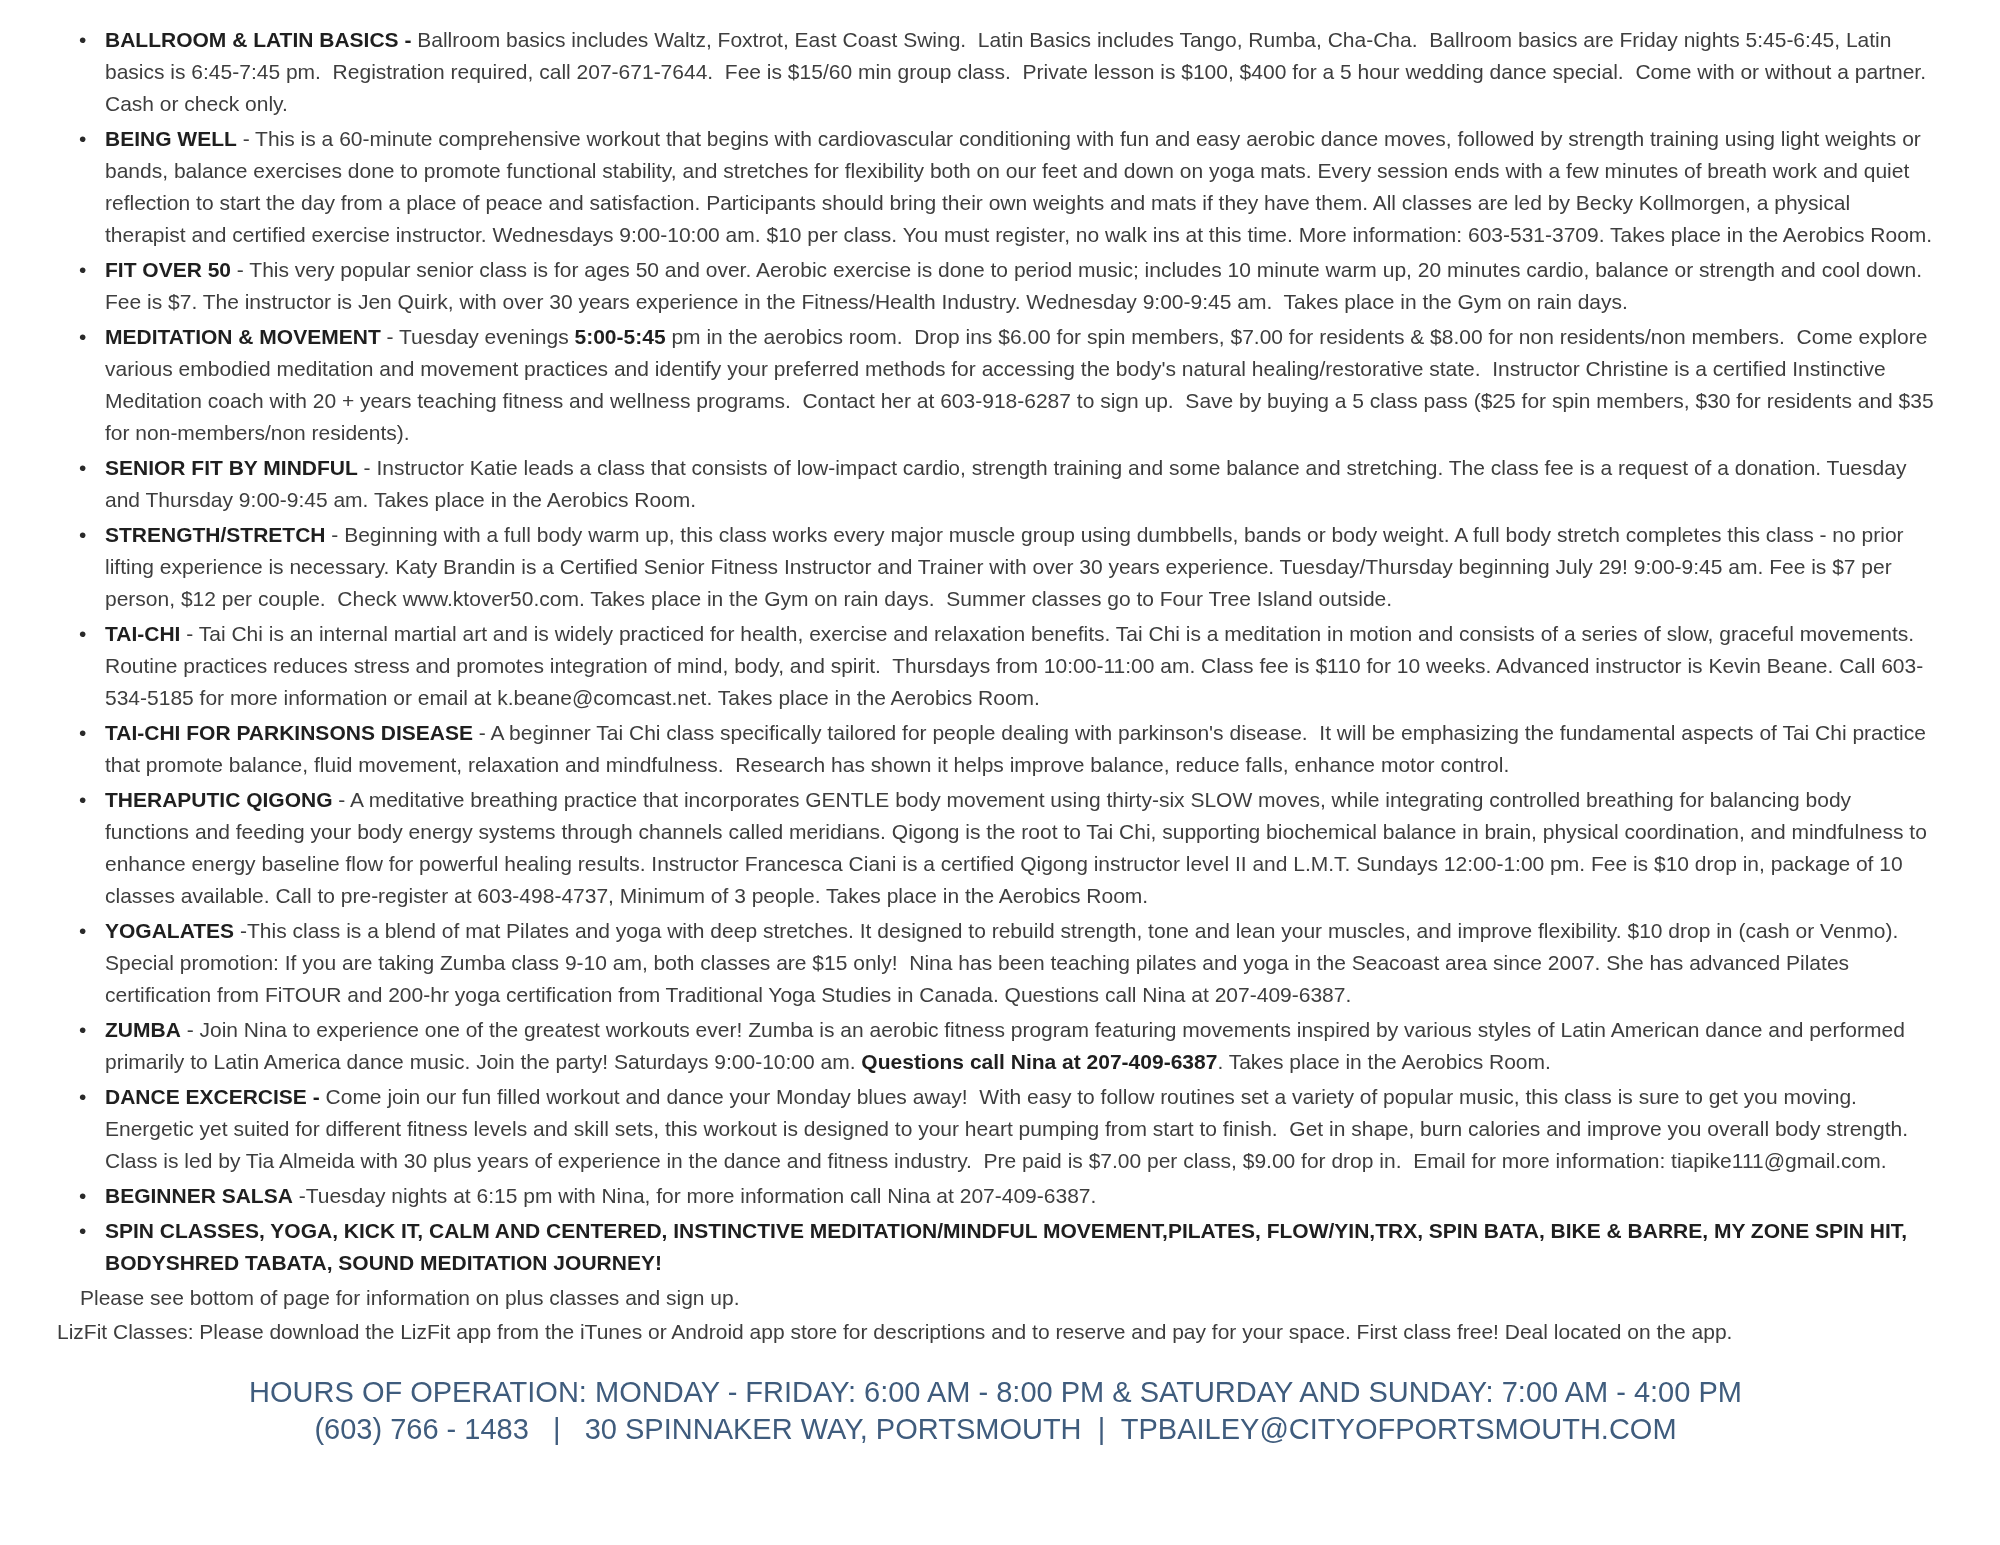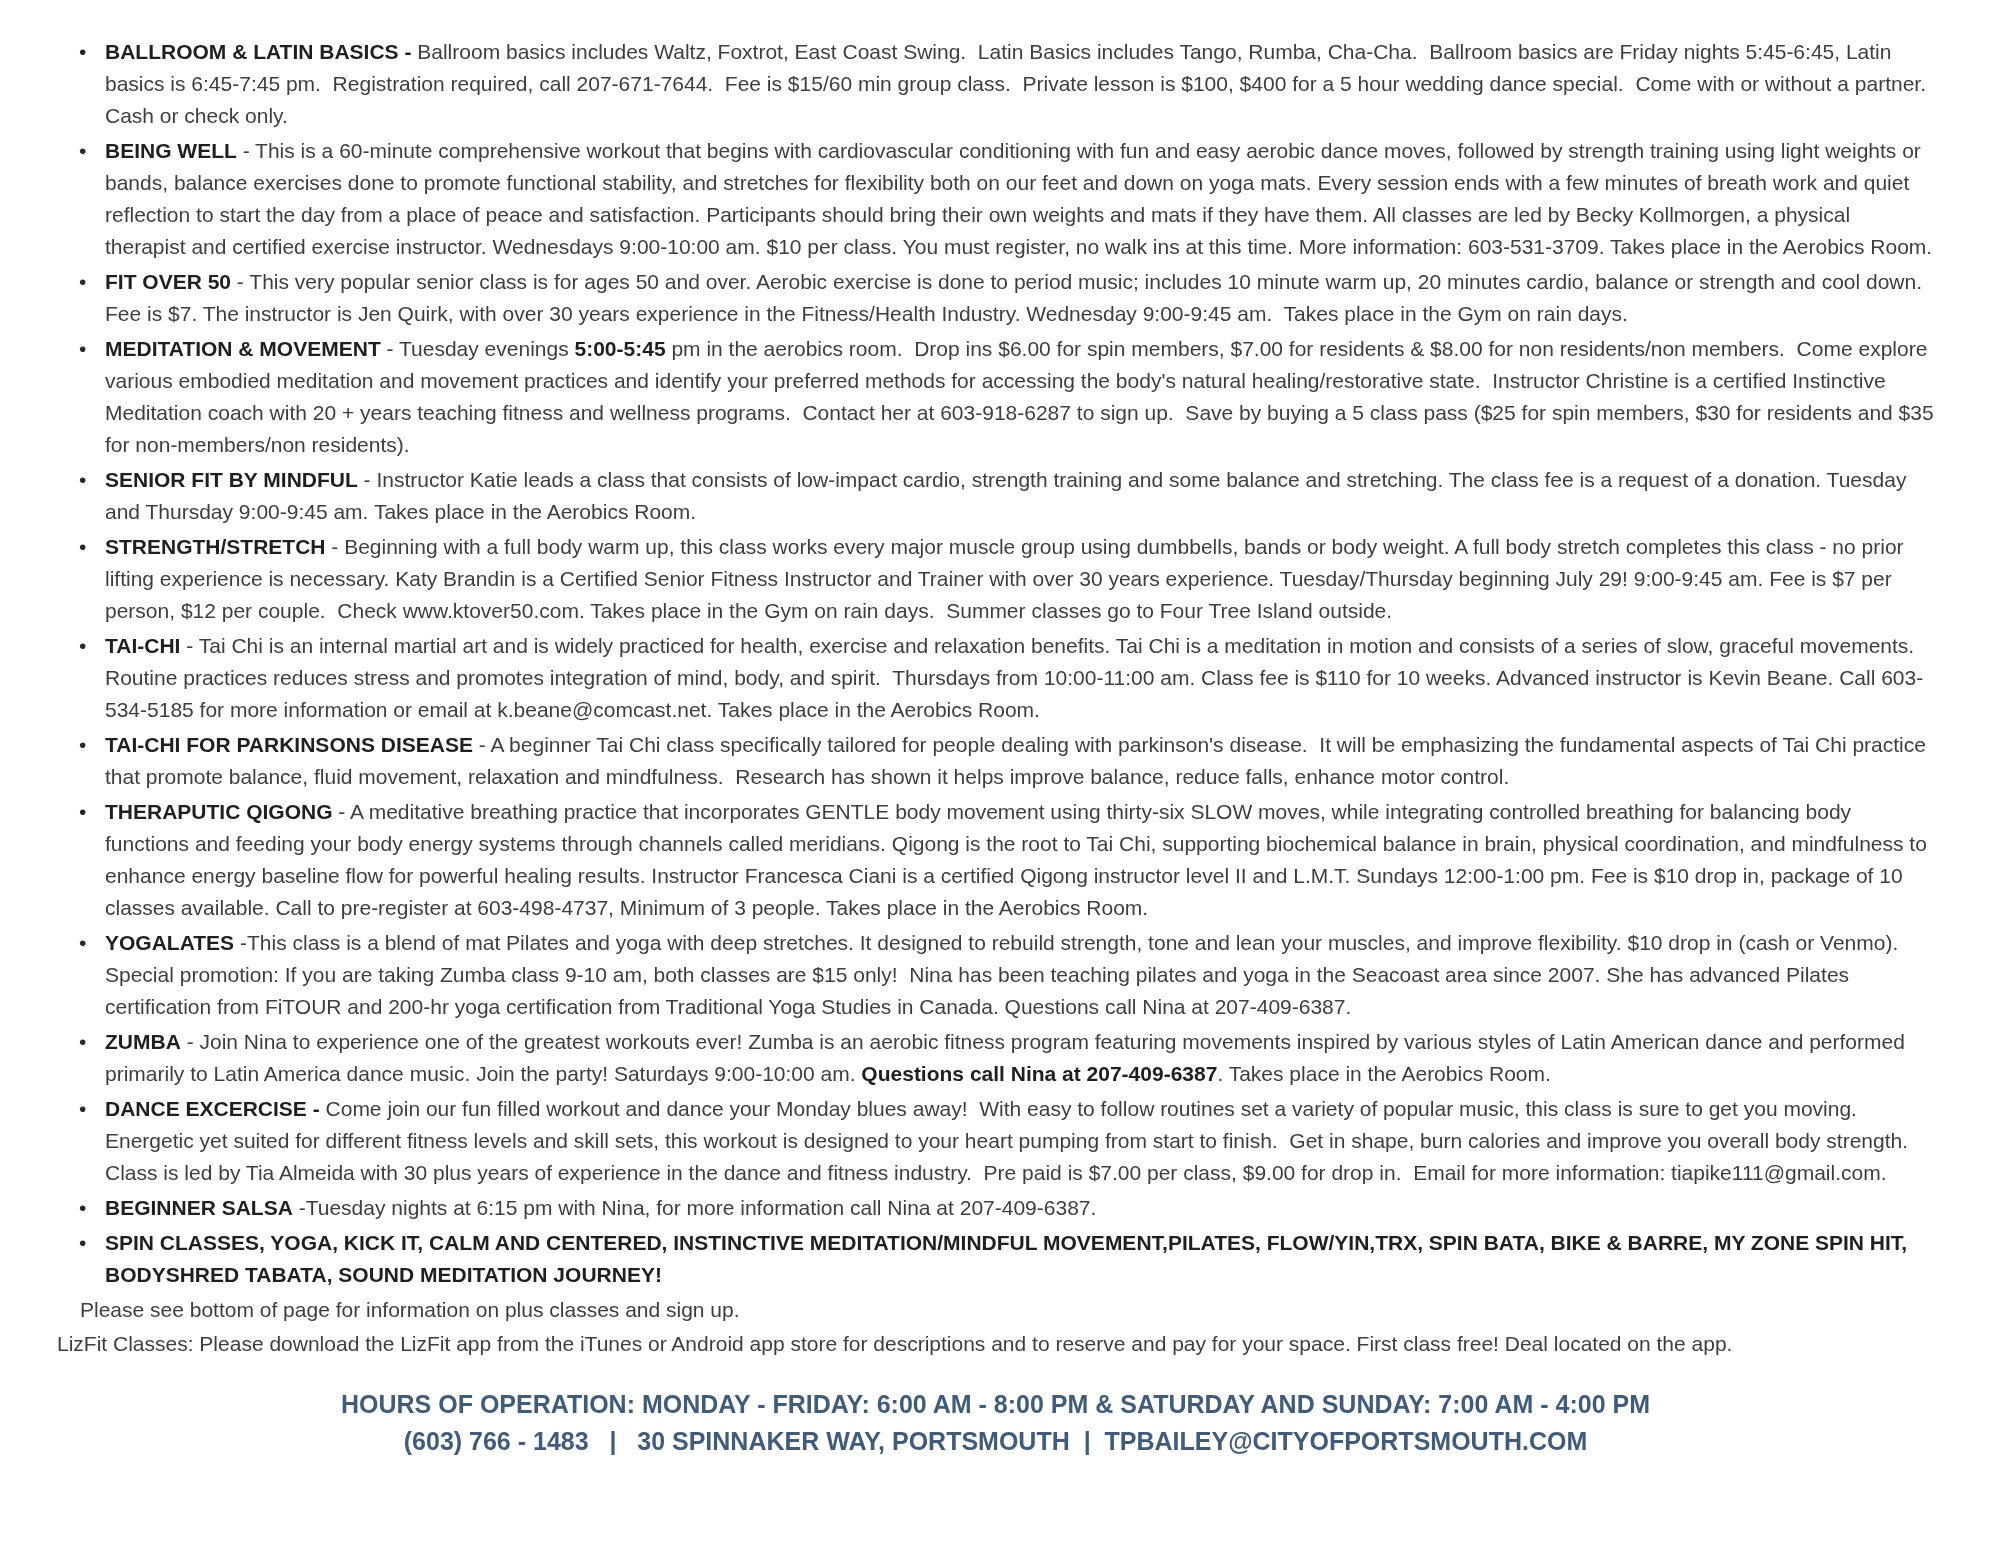--- a/index.html
+++ b/index.html
@@ -5,21 +5,21 @@
   :root{
     --text: #3e3e3e;
     --bold-text: #1f1f1f;
     --footer-blue: #3f5c7d;
   }
   html,body{margin:0;padding:0;background:#ffffff;}
   .page{
     width:2000px;
     height:1545px;
     box-sizing:border-box;
-    padding:36px 66px 0 57px;
+    padding:24px 66px 0 57px;
     background:#ffffff;
     font-family:"Liberation Sans","DejaVu Sans",sans-serif;
     font-size:21px;
     line-height:32px;
     color:var(--text);
     overflow:hidden;
   }
   ul.class-list{
     margin:0;
     padding:0 0 0 48px;
@@ -47,22 +47,22 @@
     white-space:pre-wrap;
   }
   p.plain{
     margin:2px 0 0 0;
     white-space:pre-wrap;
   }
   .footer{
     margin-top:26px;
     text-align:center;
     color:var(--footer-blue);
-    font-weight:700;
-    font-size:25px;
+    font-weight:400;
+    font-size:29px;
     line-height:37px;
   }
   .footer p{
     margin:0;
     white-space:pre-wrap;
   }
 </style>
 </head>
 <body>
 

